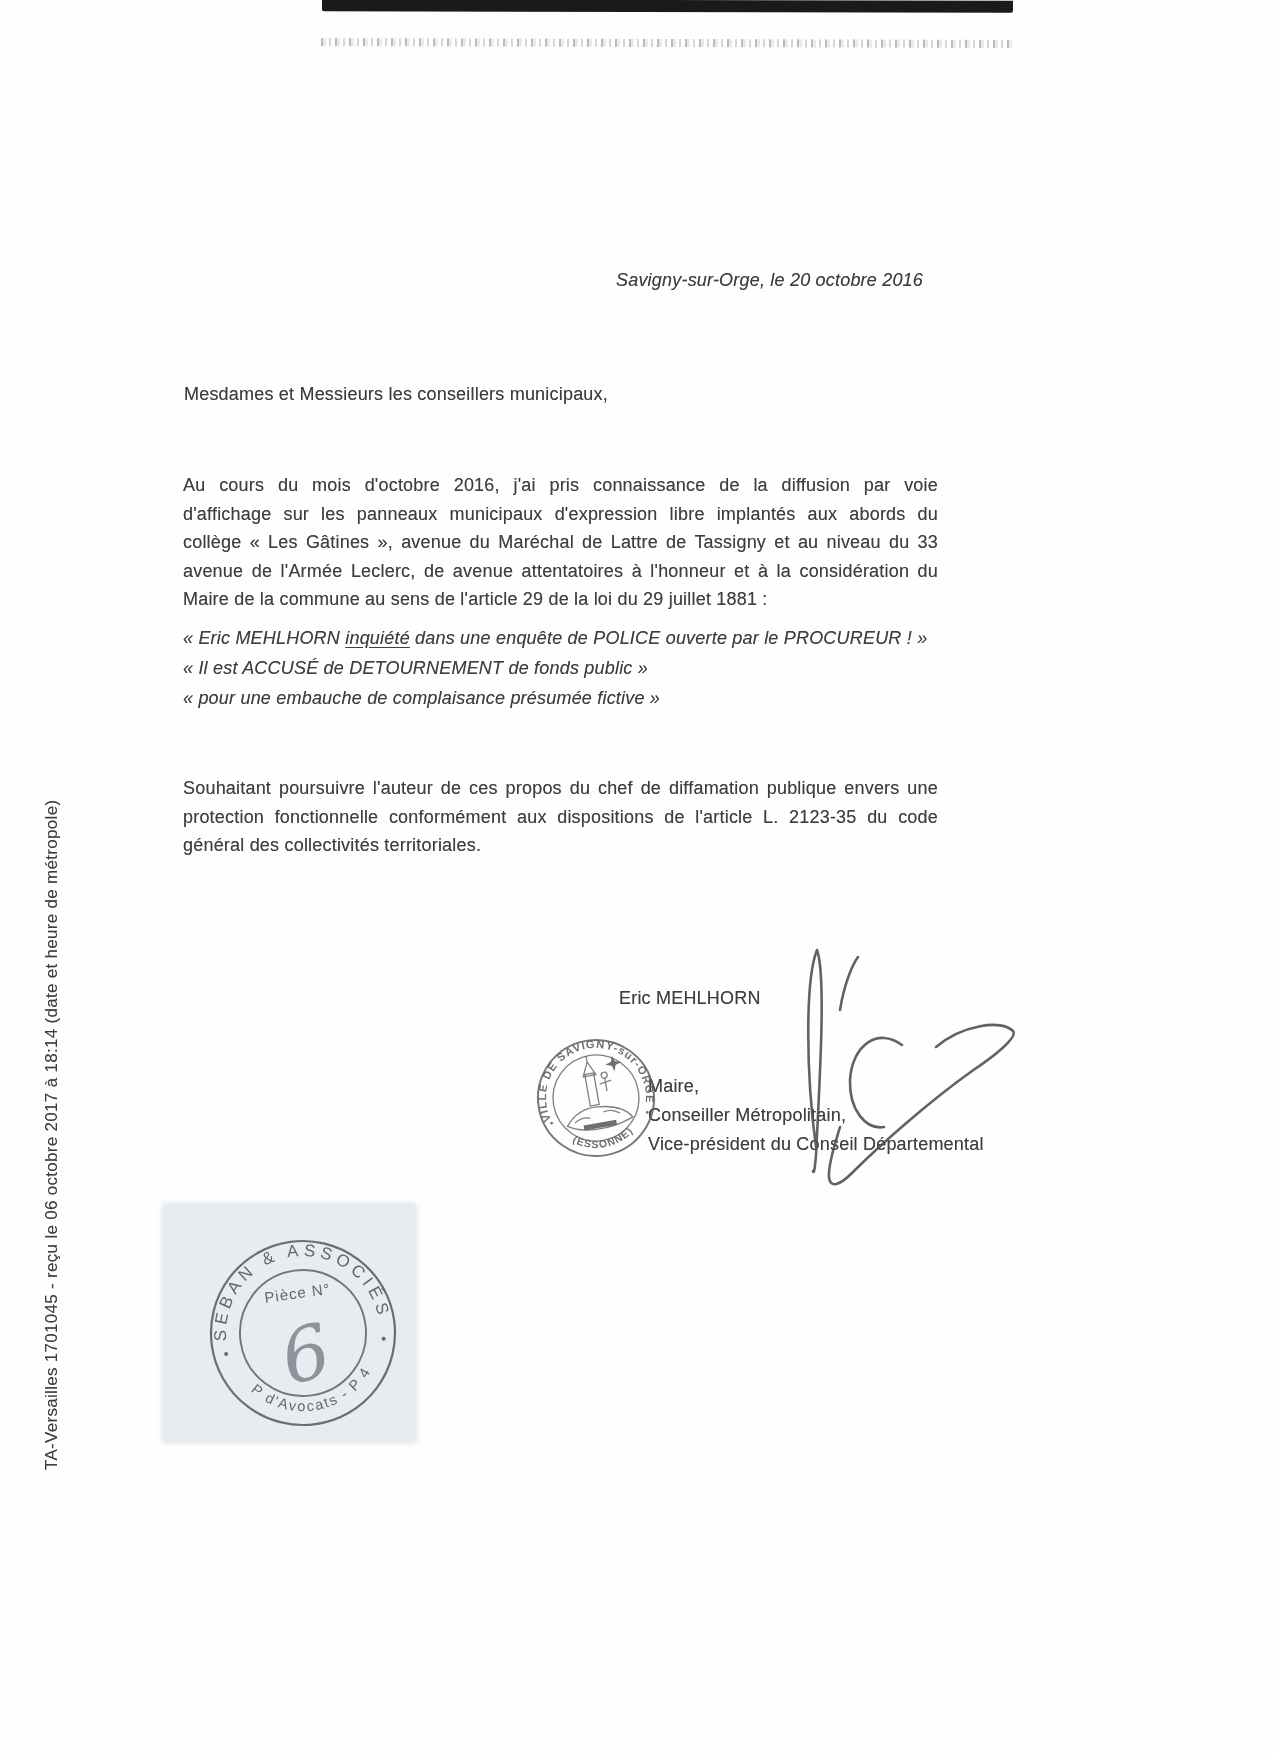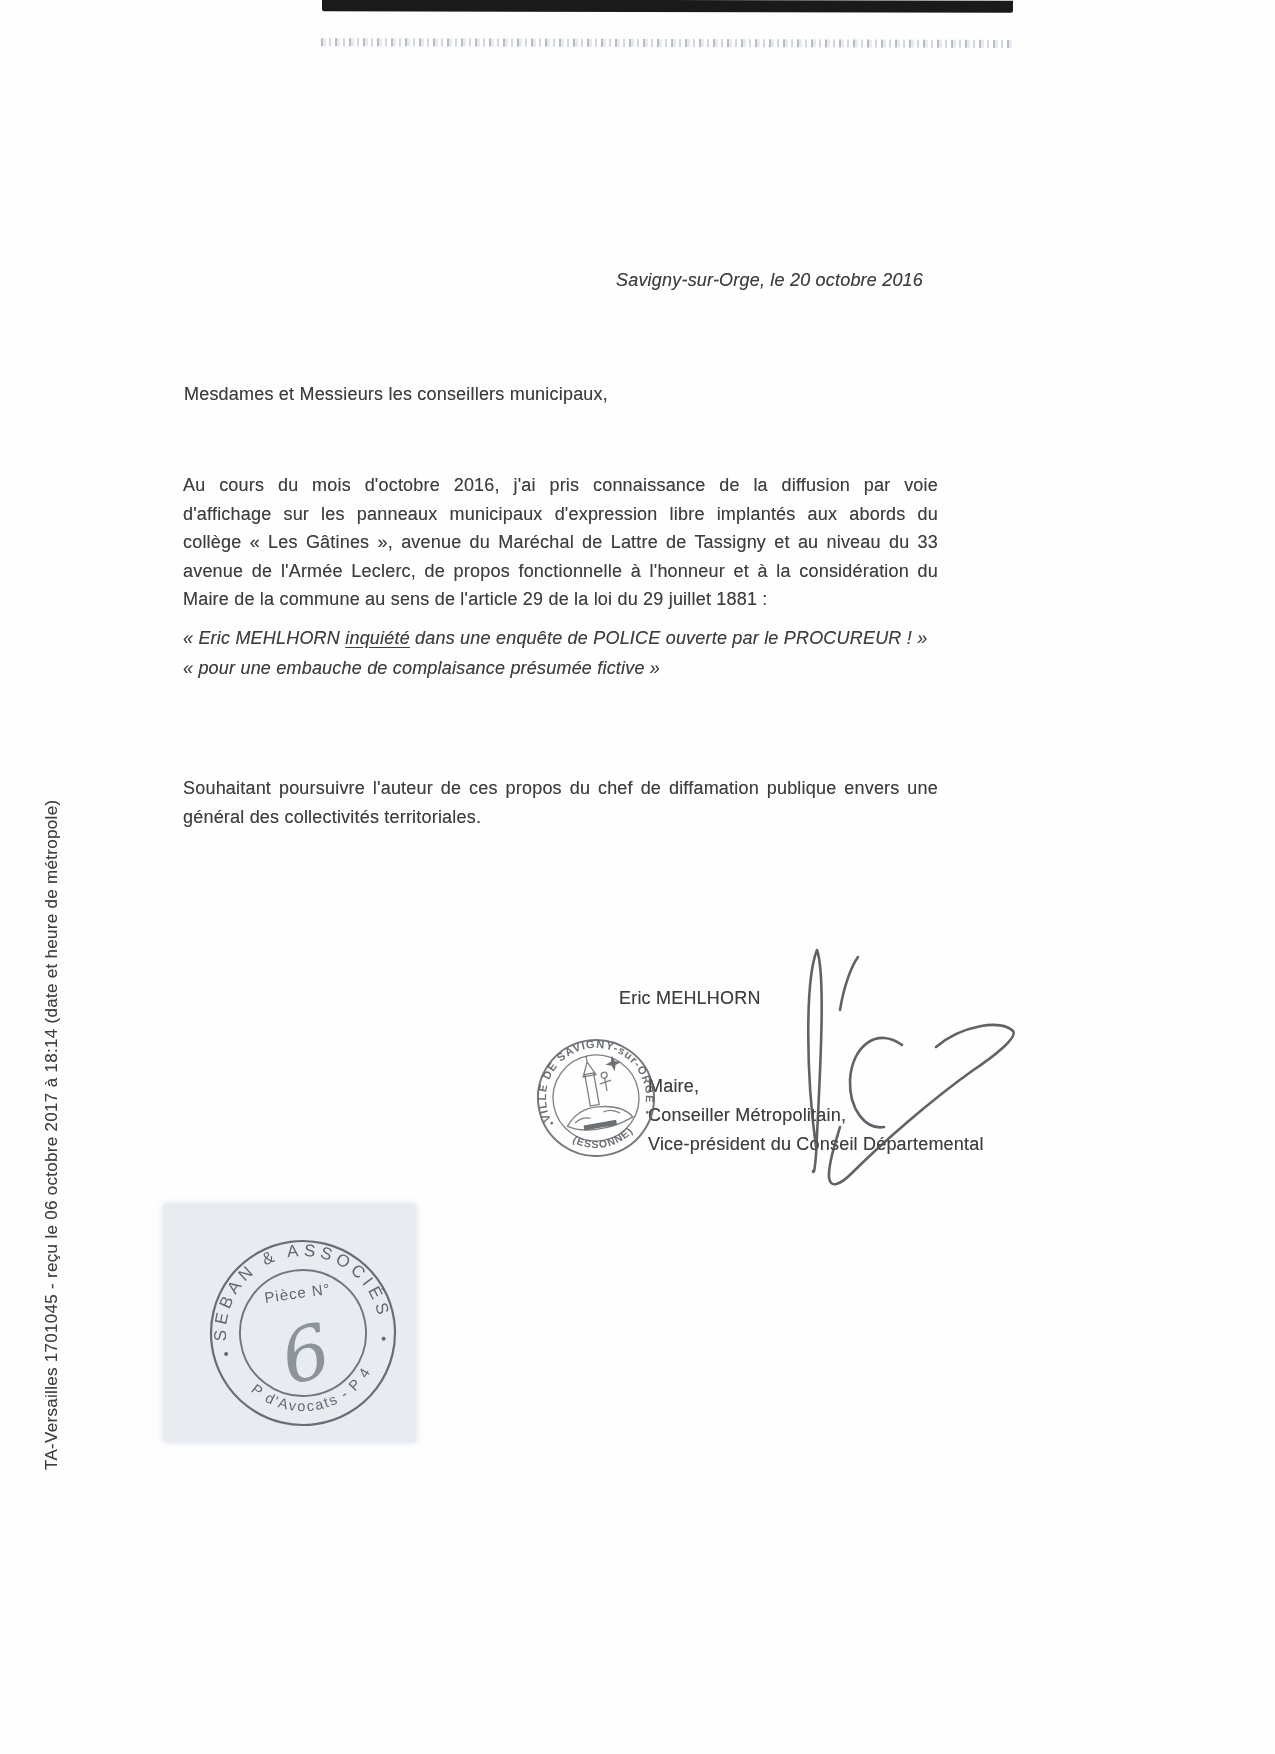--- a/index.html
+++ b/index.html
@@ -93,31 +93,33 @@
   <div class="vertical-note">TA-Versailles 1701045 - reçu le 06 octobre 2017 à 18:14 (date et heure de métropole)</div>
 
   <div class="txt" style="left:616px;top:270px;font-style:italic;">Savigny-sur-Orge, le 20 octobre 2016</div>
 
   <div class="txt" style="left:184px;top:384px;">Mesdames et Messieurs les conseillers municipaux,</div>
 
   <div class="block" style="left:183px;top:471px;width:755px;">
     <div class="jline">Au cours du mois d'octobre 2016, j'ai pris connaissance de la diffusion par voie</div>
     <div class="jline">d'affichage sur les panneaux municipaux d'expression libre implantés aux abords du</div>
     <div class="jline">collège « Les Gâtines », avenue du Maréchal de Lattre de Tassigny et au niveau du 33</div>
-    <div class="jline">avenue de l'Armée Leclerc, de propos fonctionnelle à l'honneur et à la considération du</div>
+    <div class="jline">avenue de l'Armée Leclerc, de avenue attentatoires à l'honneur et à la considération du</div>
     <div class="jline-last">Maire de la commune au sens de l'article 29 de la loi du 29 juillet 1881 :</div>
   </div>
 
   <div class="block quotes" style="left:183px;top:623px;width:790px;">
     <div><span>« Eric MEHLHORN </span><span class="u">inquiété</span><span> dans une enquête de POLICE ouverte par le PROCUREUR ! »</span></div>
+    <div>« Il est ACCUSÉ de DETOURNEMENT de fonds public »</div>
     <div>« pour une embauche de complaisance présumée fictive »</div>
   </div>
 
   <div class="block" style="left:183px;top:774px;width:755px;">
     <div class="jline">Souhaitant poursuivre l'auteur de ces propos du chef de diffamation publique envers une</div>
+    <div class="jline">protection fonctionnelle conformément aux dispositions de l'article L. 2123-35 du code</div>
     <div class="jline-last">général des collectivités territoriales.</div>
   </div>
 
   <div class="txt" style="left:619px;top:988px;">Eric MEHLHORN</div>
 
   <div class="block" style="left:648px;top:1072px;line-height:29px;white-space:nowrap;">
     <div>Maire,</div>
     <div>Conseiller Métropolitain,</div>
     <div>Vice-président du Conseil Départemental</div>
   </div>

